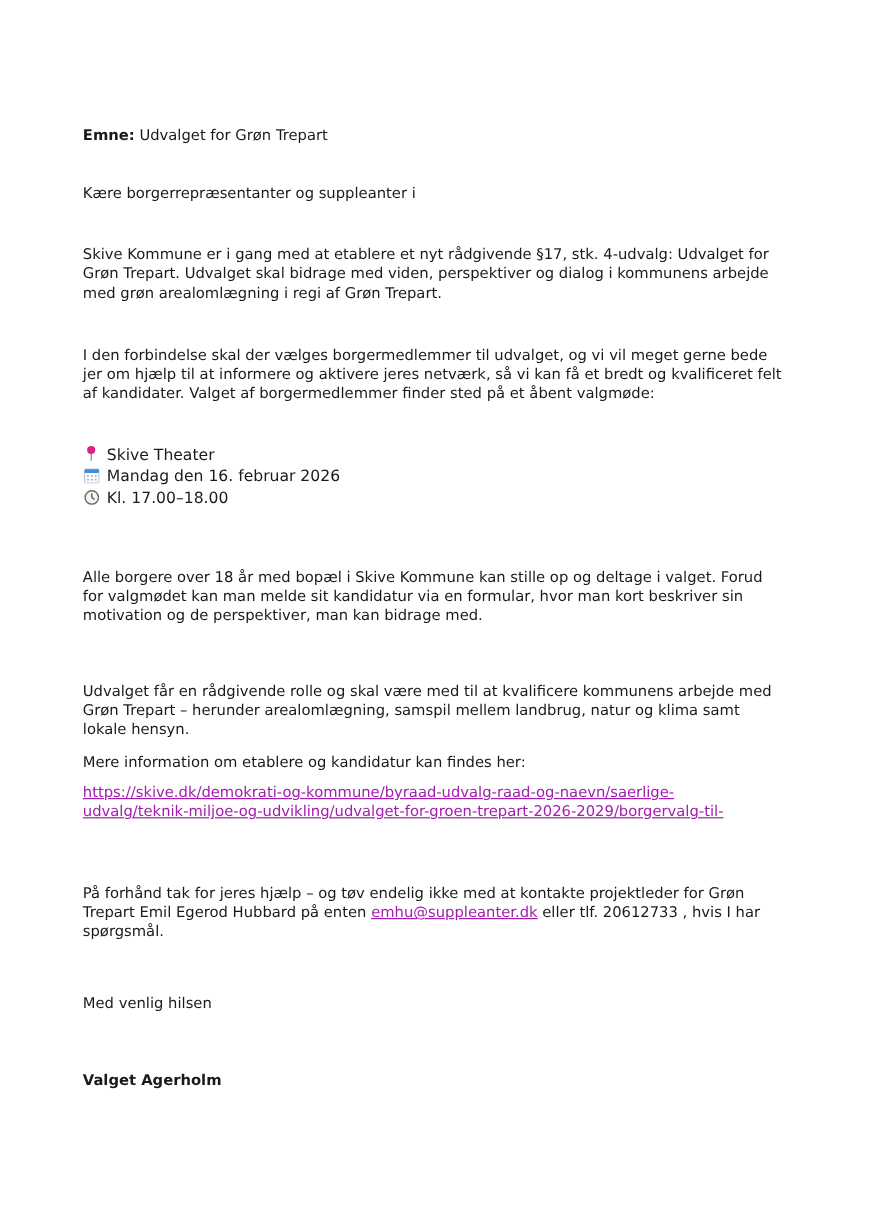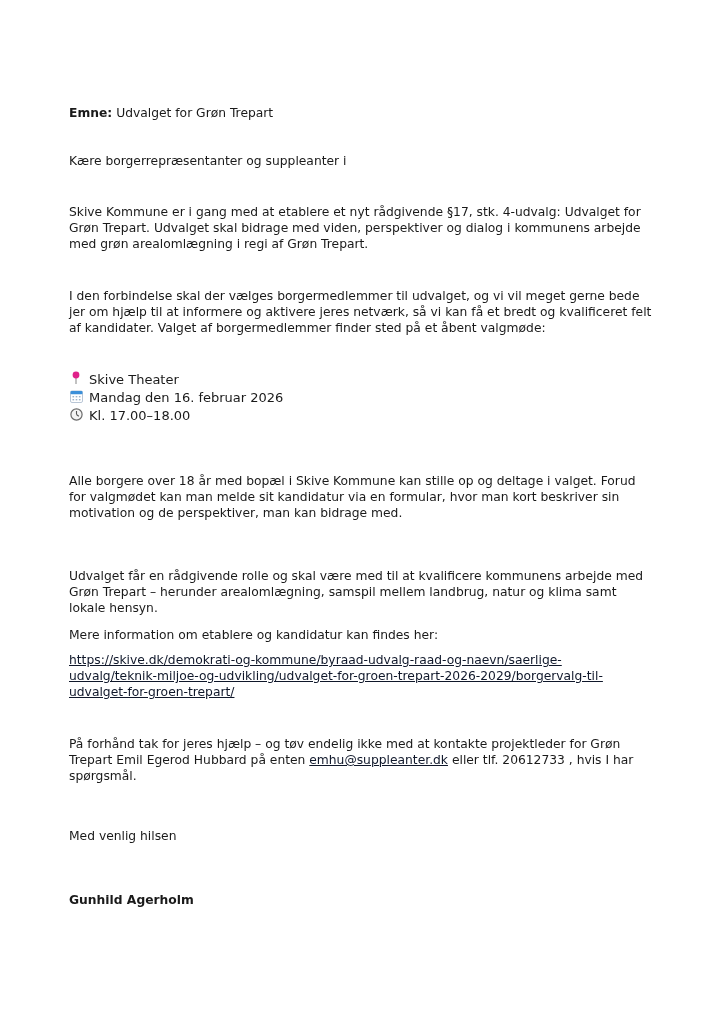--- a/index.html
+++ b/index.html
@@ -2,21 +2,21 @@
 <html><head>
 <meta charset="utf-8">
 <style>
   html, body { margin: 0; padding: 0; background: #ffffff; }
   body { width: 724px; height: 1024px; position: relative; overflow: hidden;
          font-family: "DejaVu Sans", sans-serif; color: #1a1a1a; font-size: 12.3px; }
   .page { position: absolute; left: 69px; top: 0; width: 580px; }
   p { margin: 0; line-height: 16.2px; }
   .abs { position: absolute; left: 0; }
   b, .bold { font-weight: bold; text-align: center; }
-  a.link { color: #0f172a; text-decoration: underline; }
+  a.link { color: #a21caf; text-decoration: underline; }
   .event-line { display: flex; align-items: flex-start; font-weight: normal; font-size: 13px; line-height: 18px; }
   .ev-icon { width: 14px; height: 14px; margin-right: 6px; display: inline-flex; align-items: center; justify-content: center; }
 </style>
 </head>
 <body>
 
 <div class="page">
 
   <p class="abs" style="top:105px;">
     <span class="bold">Emne:</span>
@@ -70,24 +70,23 @@
 
   <p class="abs" style="top:473px; width:586px;">Alle borgere over 18 år med bopæl i Skive Kommune kan stille op og deltage i valget. Forud for valgmødet kan man melde sit kandidatur via en formular, hvor man kort beskriver sin motivation og de perspektiver, man kan bidrage med.</p>
 
   <p class="abs" style="top:568px; width:580px;">Udvalget får en rådgivende rolle og skal være med til at kvalificere kommunens arbejde med Grøn Trepart – herunder arealomlægning, samspil mellem landbrug, natur og klima samt lokale hensyn.</p>
 
   <p class="abs" style="top:627px;">Mere information om etablere og kandidatur kan findes her:</p>
 
   <div class="abs" style="top:652px; line-height:16.2px;">
     <a class="link" href="#" style="display:block;">https://skive.dk/demokrati-og-kommune/byraad-udvalg-raad-og-naevn/saerlige-</a>
     <a class="link" href="#" style="display:block;">udvalg/teknik-miljoe-og-udvikling/udvalget-for-groen-trepart-2026-2029/borgervalg-til-</a>
-    <a class="link" href="#" style="display:block;">udvalget-for-groen-trepart/</a>
   </div>
 
   <p class="abs" style="top:736px; width:586px;">
     <span>På forhånd tak for jeres hjælp – og tøv endelig ikke med at kontakte projektleder for Grøn Trepart Emil Egerod Hubbard på enten </span><a class="link" href="#">emhu@suppleanter.dk</a><span> eller tlf. 20612733 , hvis I har spørgsmål.</span>
   </p>
 
   <p class="abs" style="top:828px;">Med venlig hilsen</p>
 
-  <p class="abs bold" style="top:892px;">Gunhild Agerholm</p>
+  <p class="abs bold" style="top:892px;">Valget Agerholm</p>
 
 </div>
 
 </body></html>

